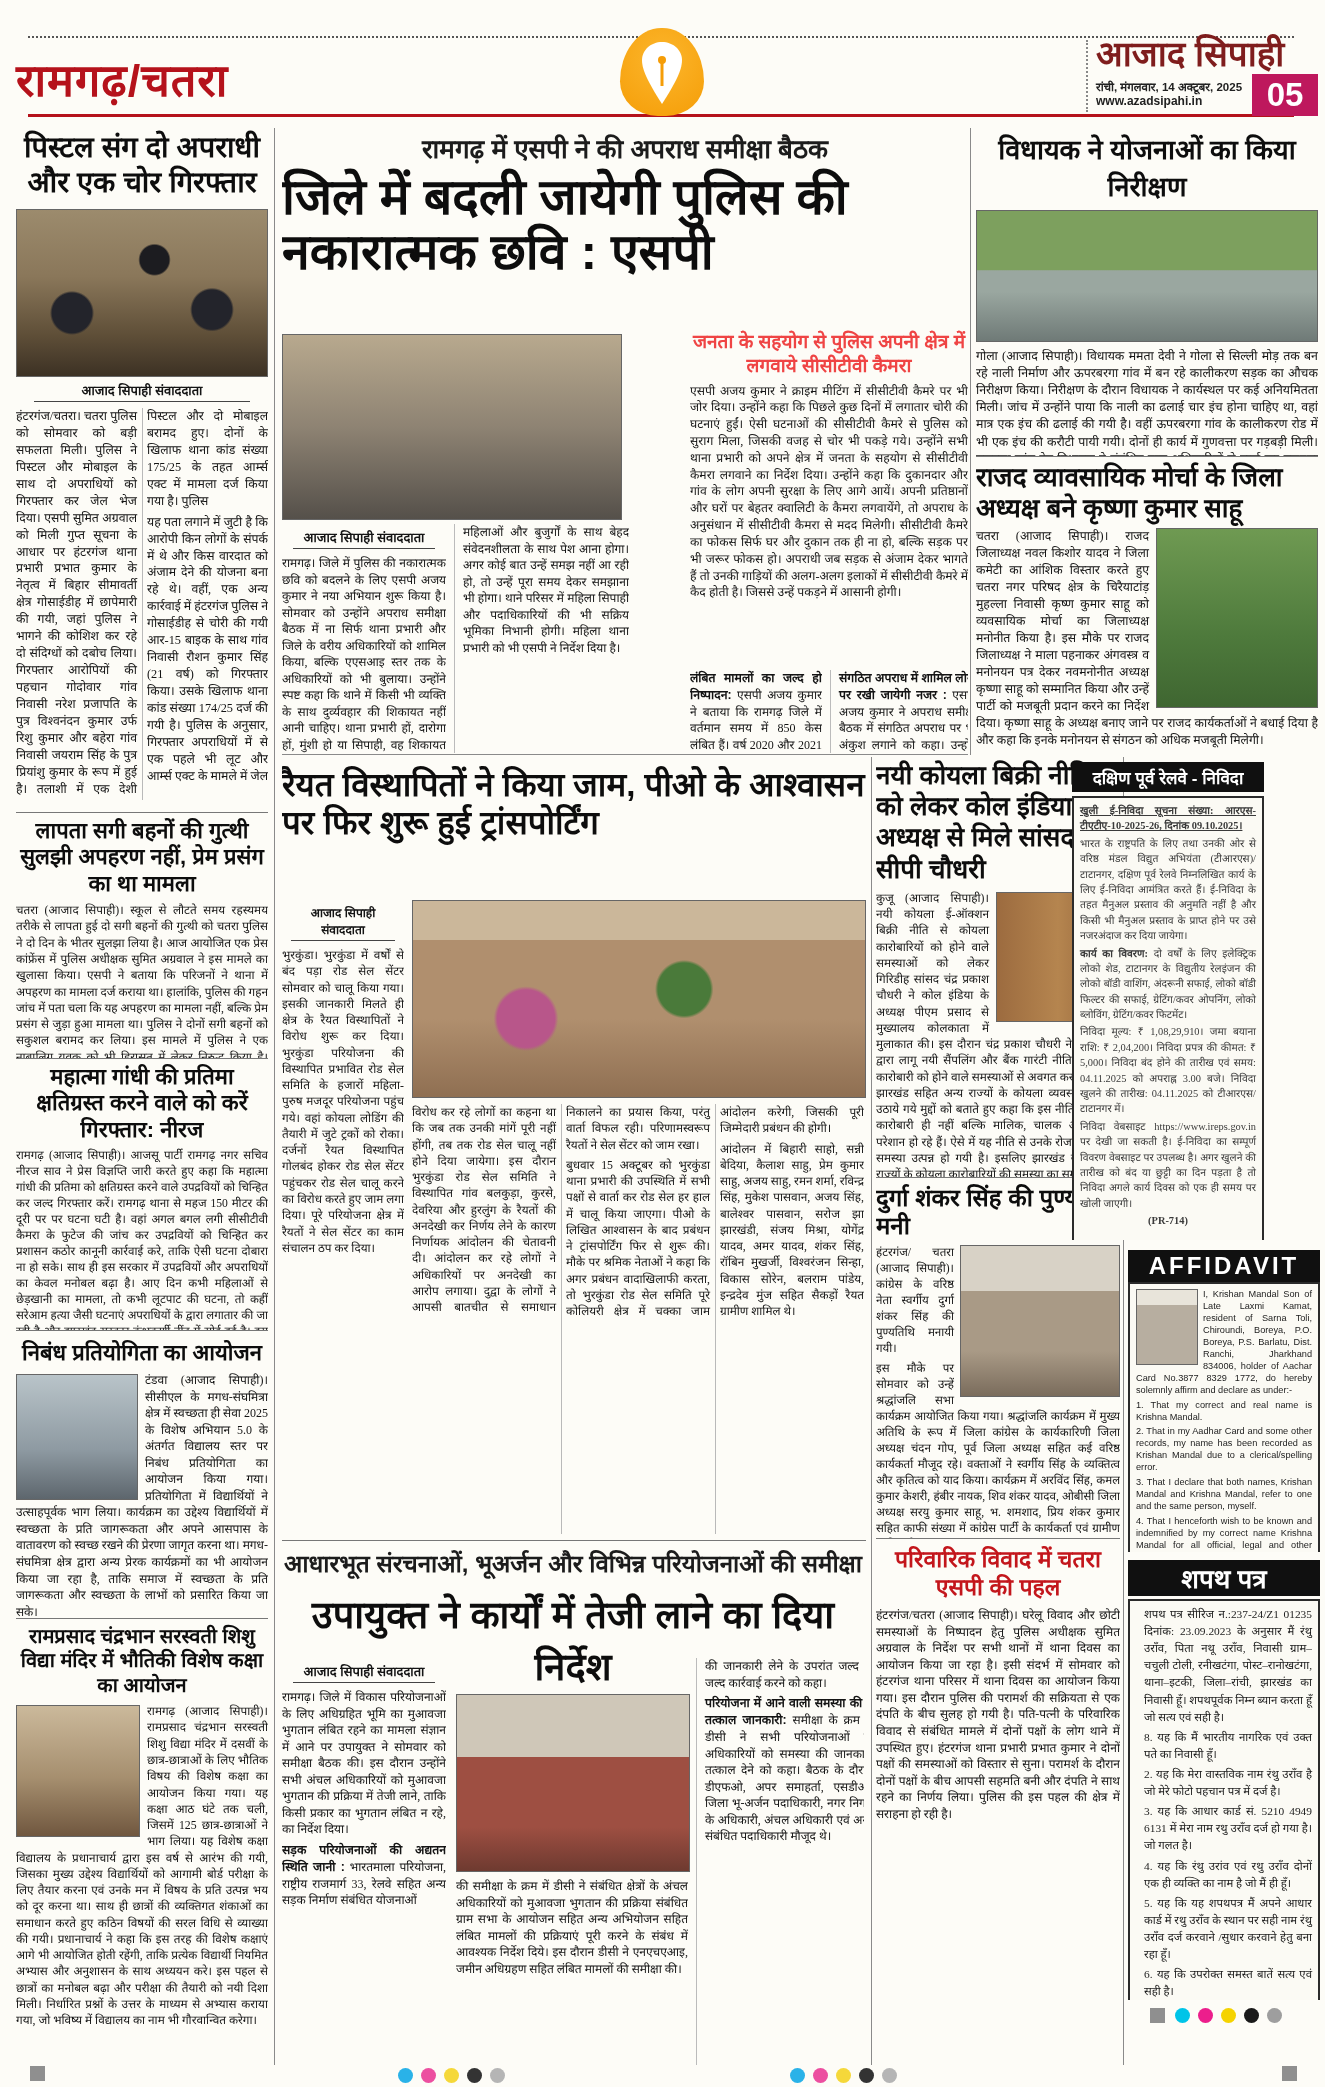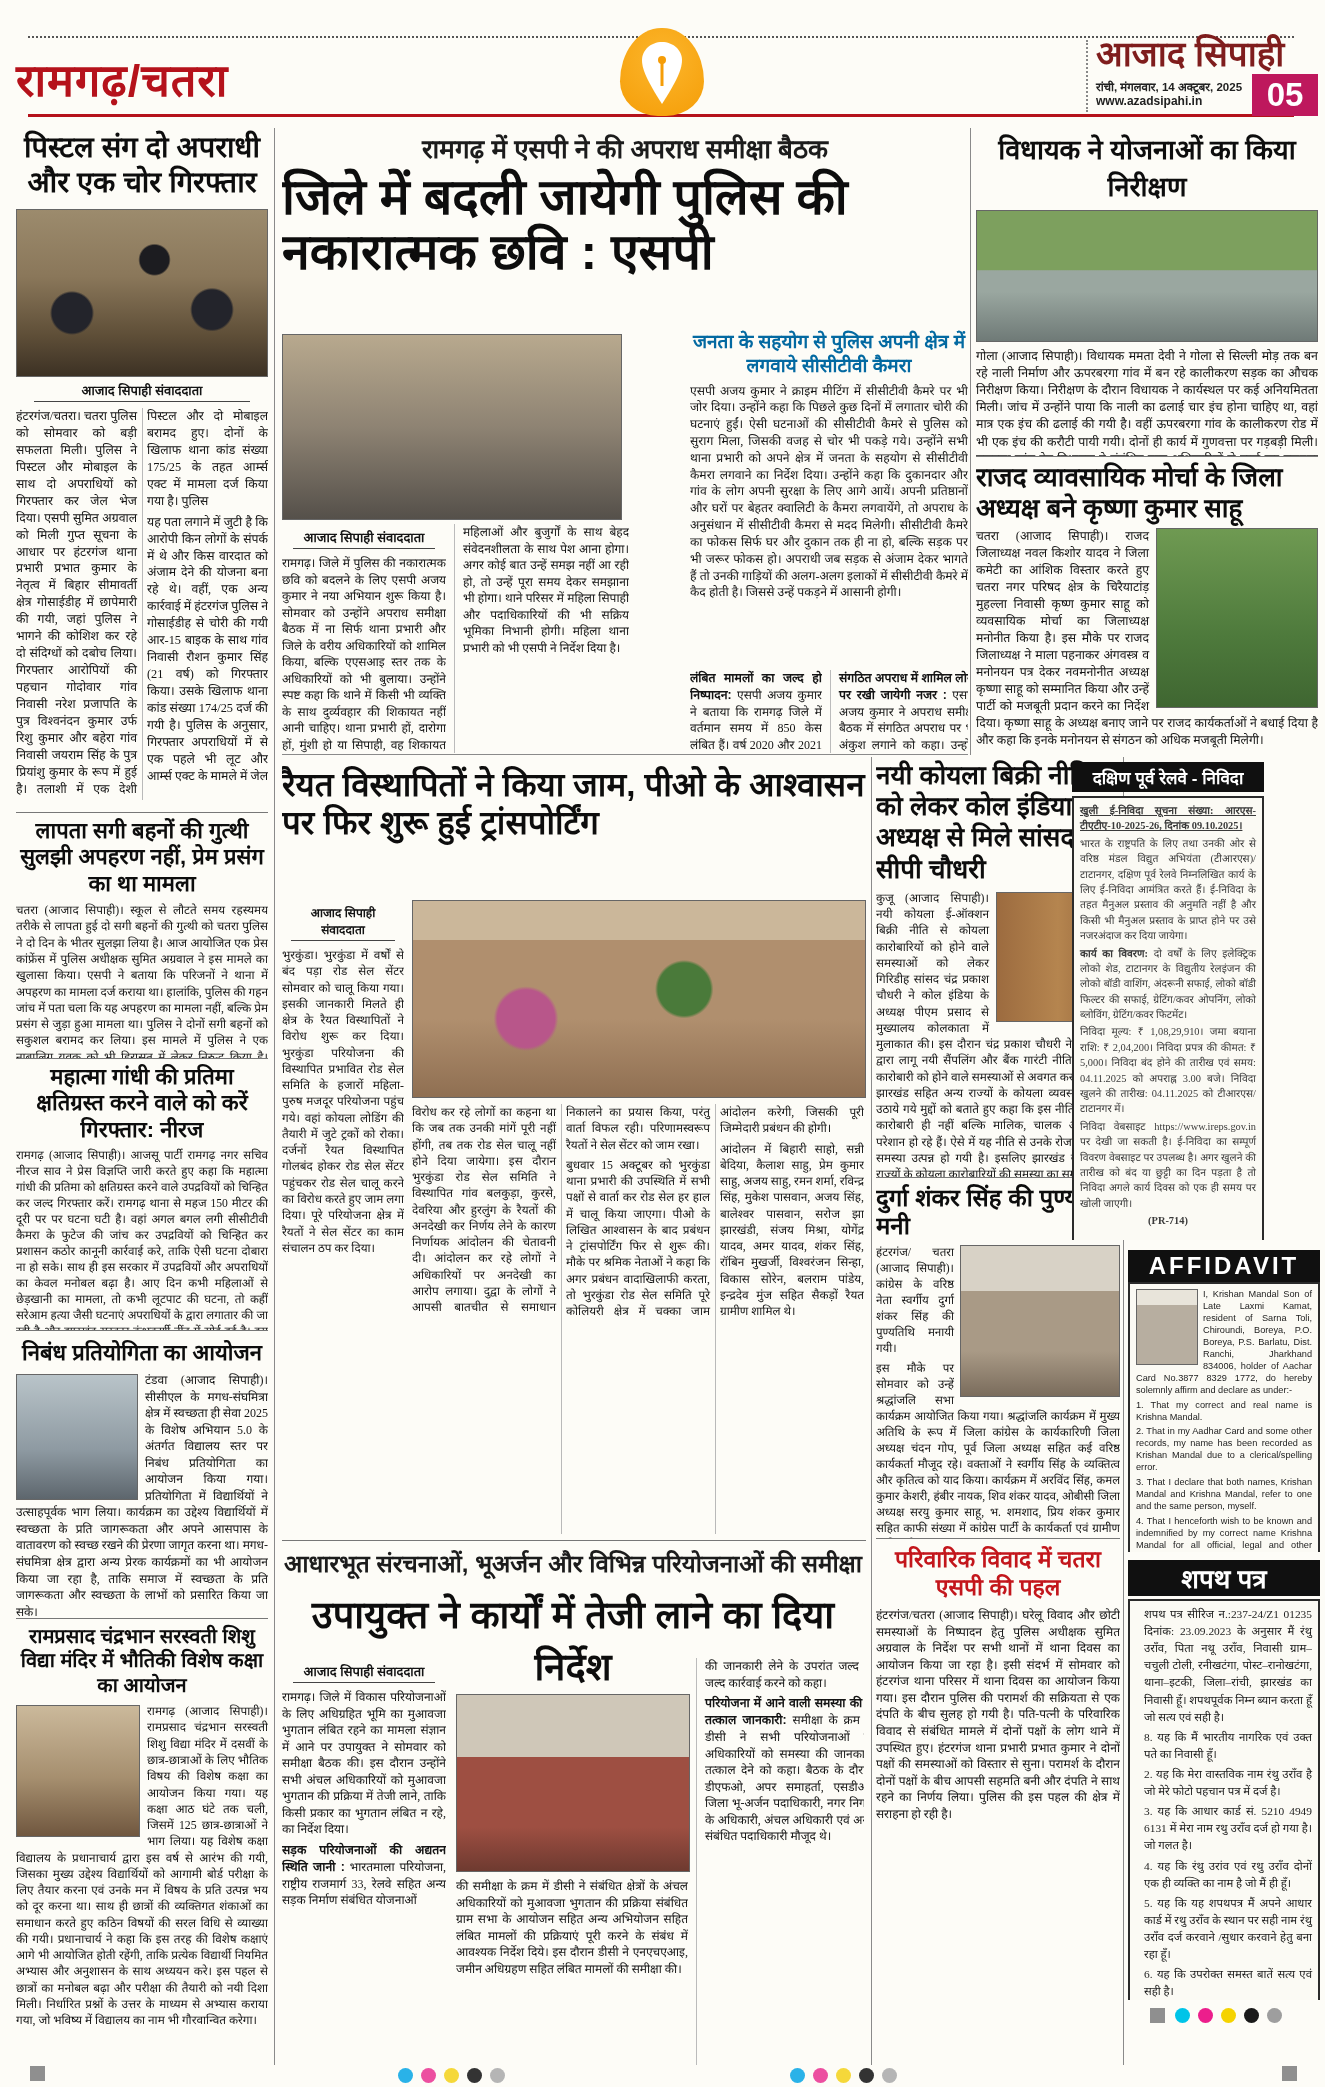--- a/index.html
+++ b/index.html
@@ -27,21 +27,21 @@
   .vr{position:absolute;width:1px;background:#8a8a8a;}
   
   h1,h2,h3{margin:0;font-family:"Liberation Sans",sans-serif;color:#0d0d0d;}
   .kicker{font-family:"Liberation Sans",sans-serif;font-weight:700;text-align:center;color:#1c1c1c;}
   .byline{font-family:"Liberation Sans",sans-serif;font-weight:700;font-size:13px;text-align:center;
           border-bottom:1px solid #444;padding-bottom:2px;margin:4px auto 6px auto;width:86%;}
   .body-txt{font-size:12.3px;line-height:1.38;text-align:justify;}
   .body-txt p{margin:0 0 4px 0;}
   .cols2{column-count:2;column-gap:10px;column-rule:1px solid #b9b9b9;}
   .cols3{column-count:3;column-gap:10px;column-rule:1px solid #b9b9b9;}
-  .red{color:#0369a1;}
+  .red{color:#ef4444;}
   strong.inl{font-family:"Liberation Sans",sans-serif;font-size:12.3px;}
   
   .ph{border:1px solid #666;background-size:cover;}
   .ph-press{background:linear-gradient(180deg,#9c8b6d 0%,#8a775a 40%,#5f4f38 75%,#3c3124 100%);}
   .ph-press:before{content:"";display:block;width:100%;height:100%;
      background:radial-gradient(circle at 22% 62%,#23242b 0 9%,transparent 10%),
                 radial-gradient(circle at 55% 30%,#1c1c20 0 8%,transparent 9%),
                 radial-gradient(circle at 78% 60%,#23242b 0 9%,transparent 10%);}
   .ph-meeting{background:linear-gradient(180deg,#b8a98e 0%,#8e8373 50%,#55504a 100%);}
   .ph-road{background:linear-gradient(180deg,#7da05e 0 45%,#9aa7a0 46% 62%,#6f7a77 100%);}

